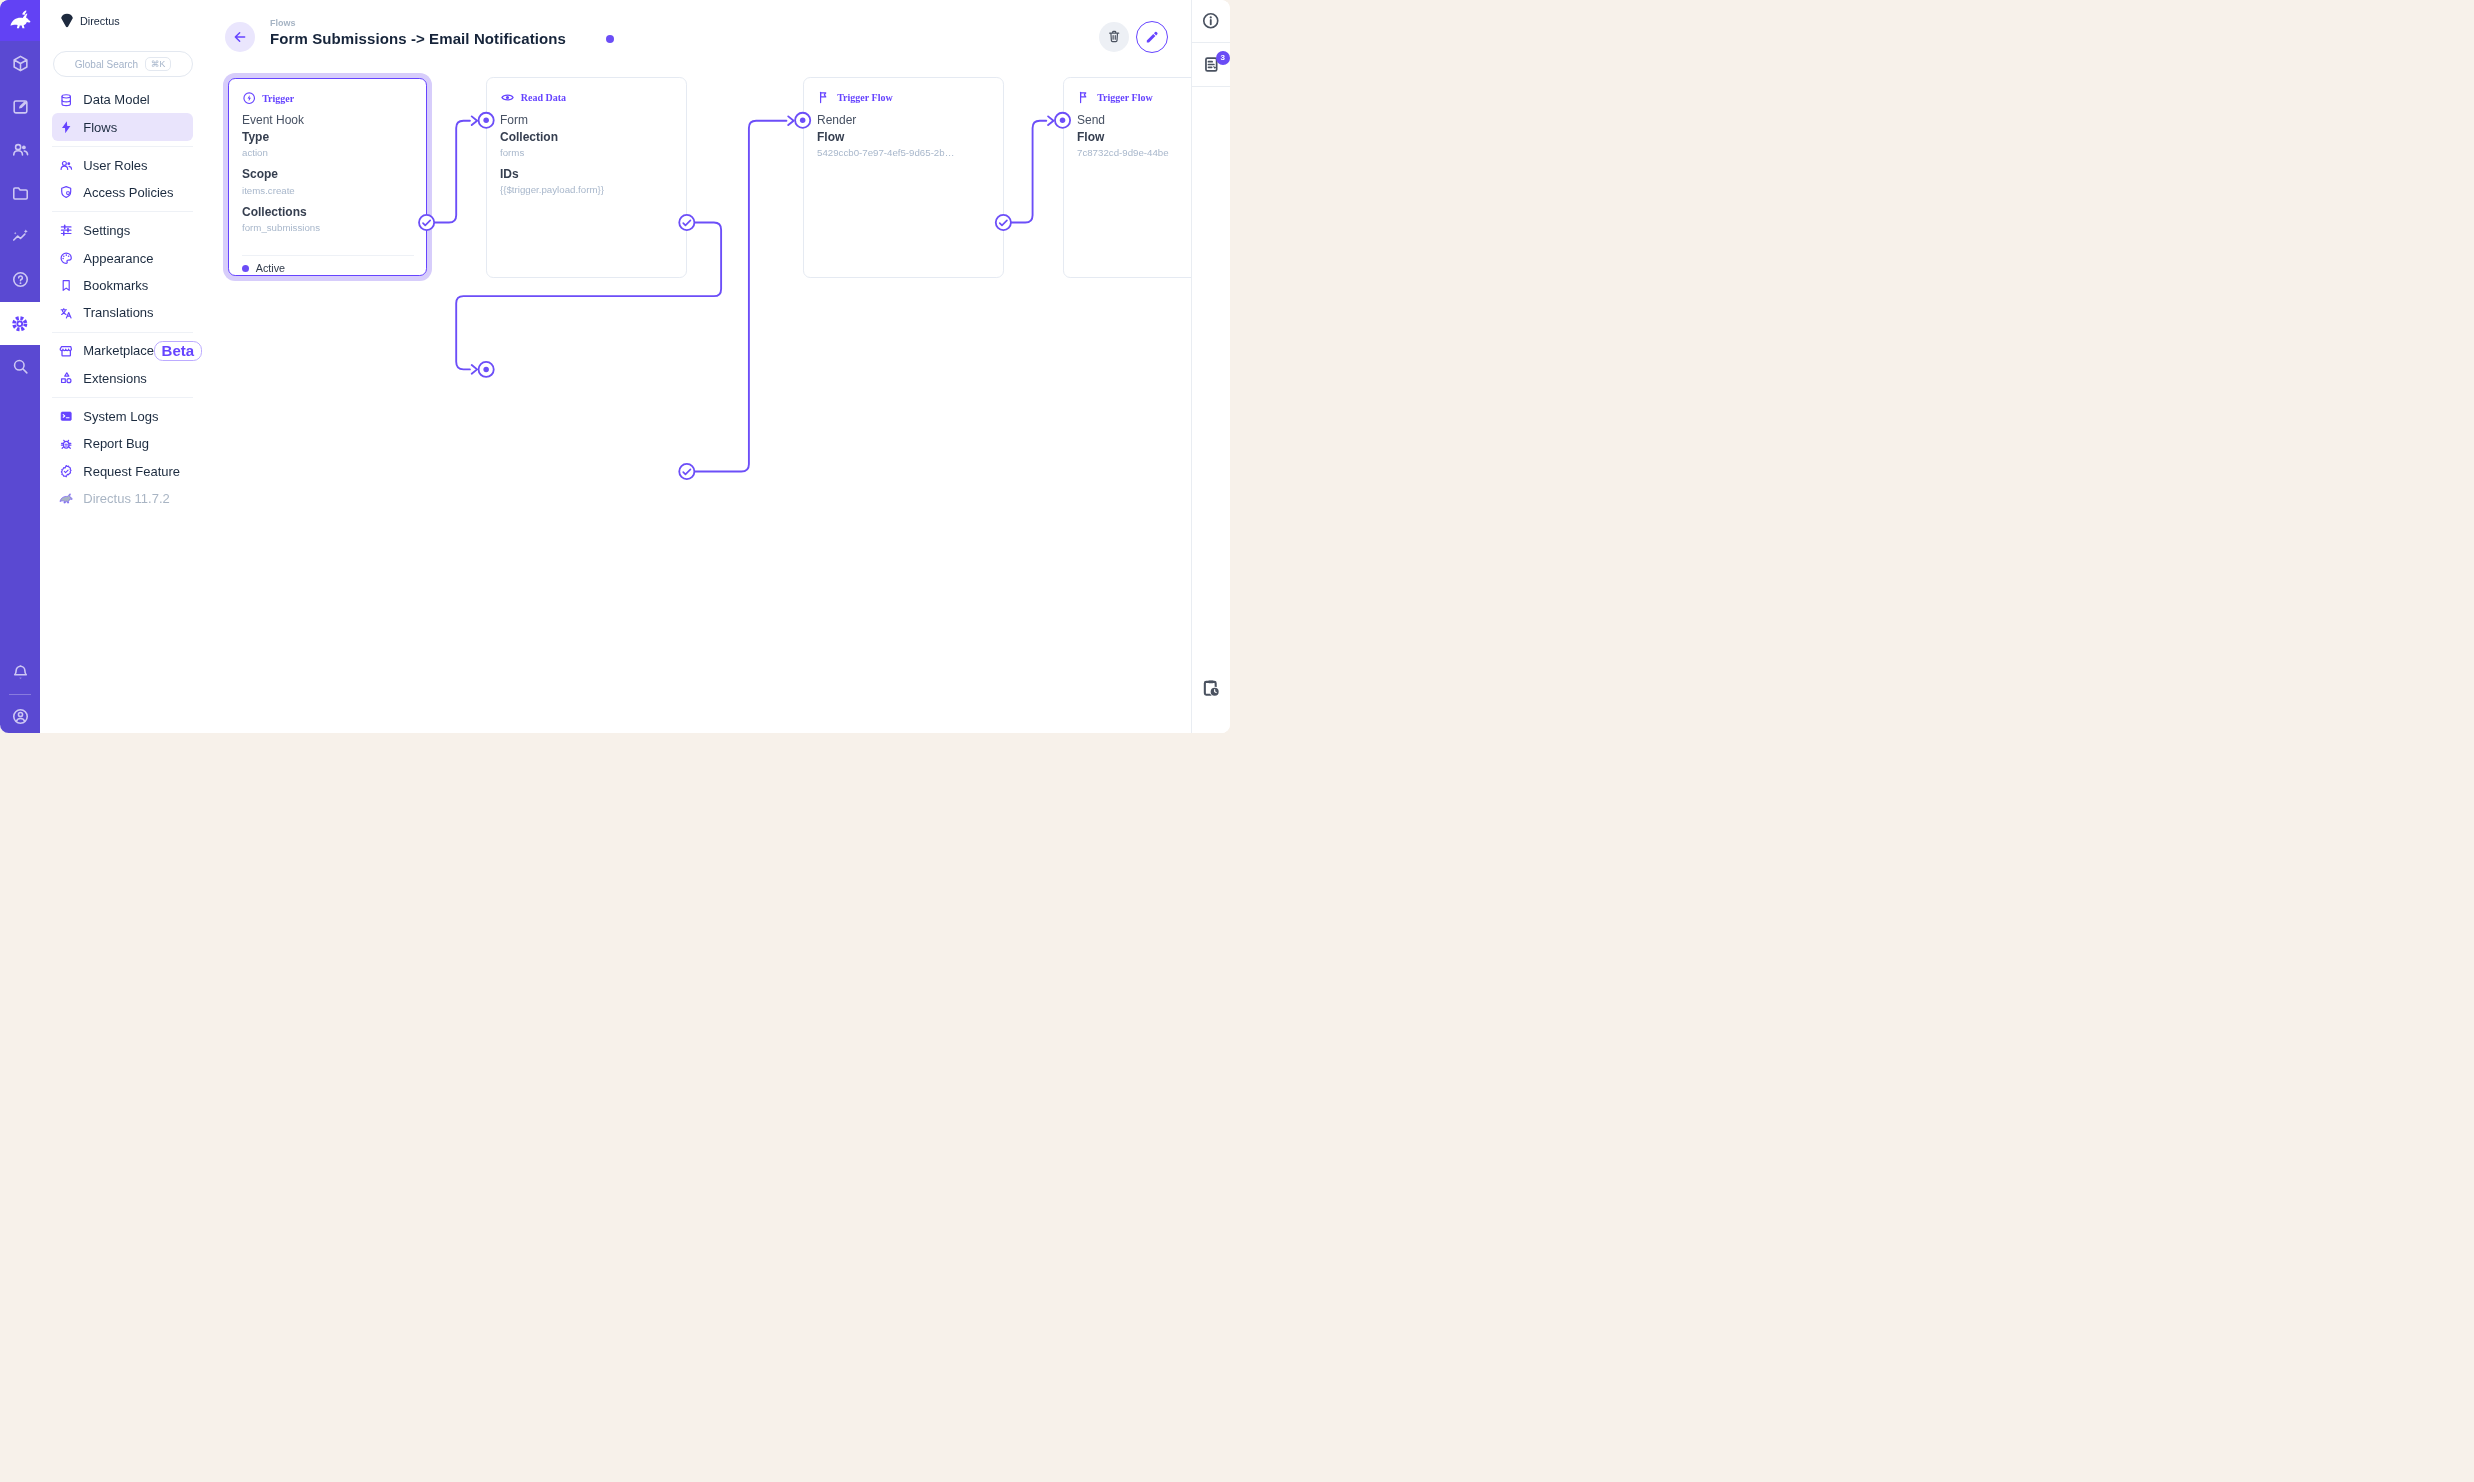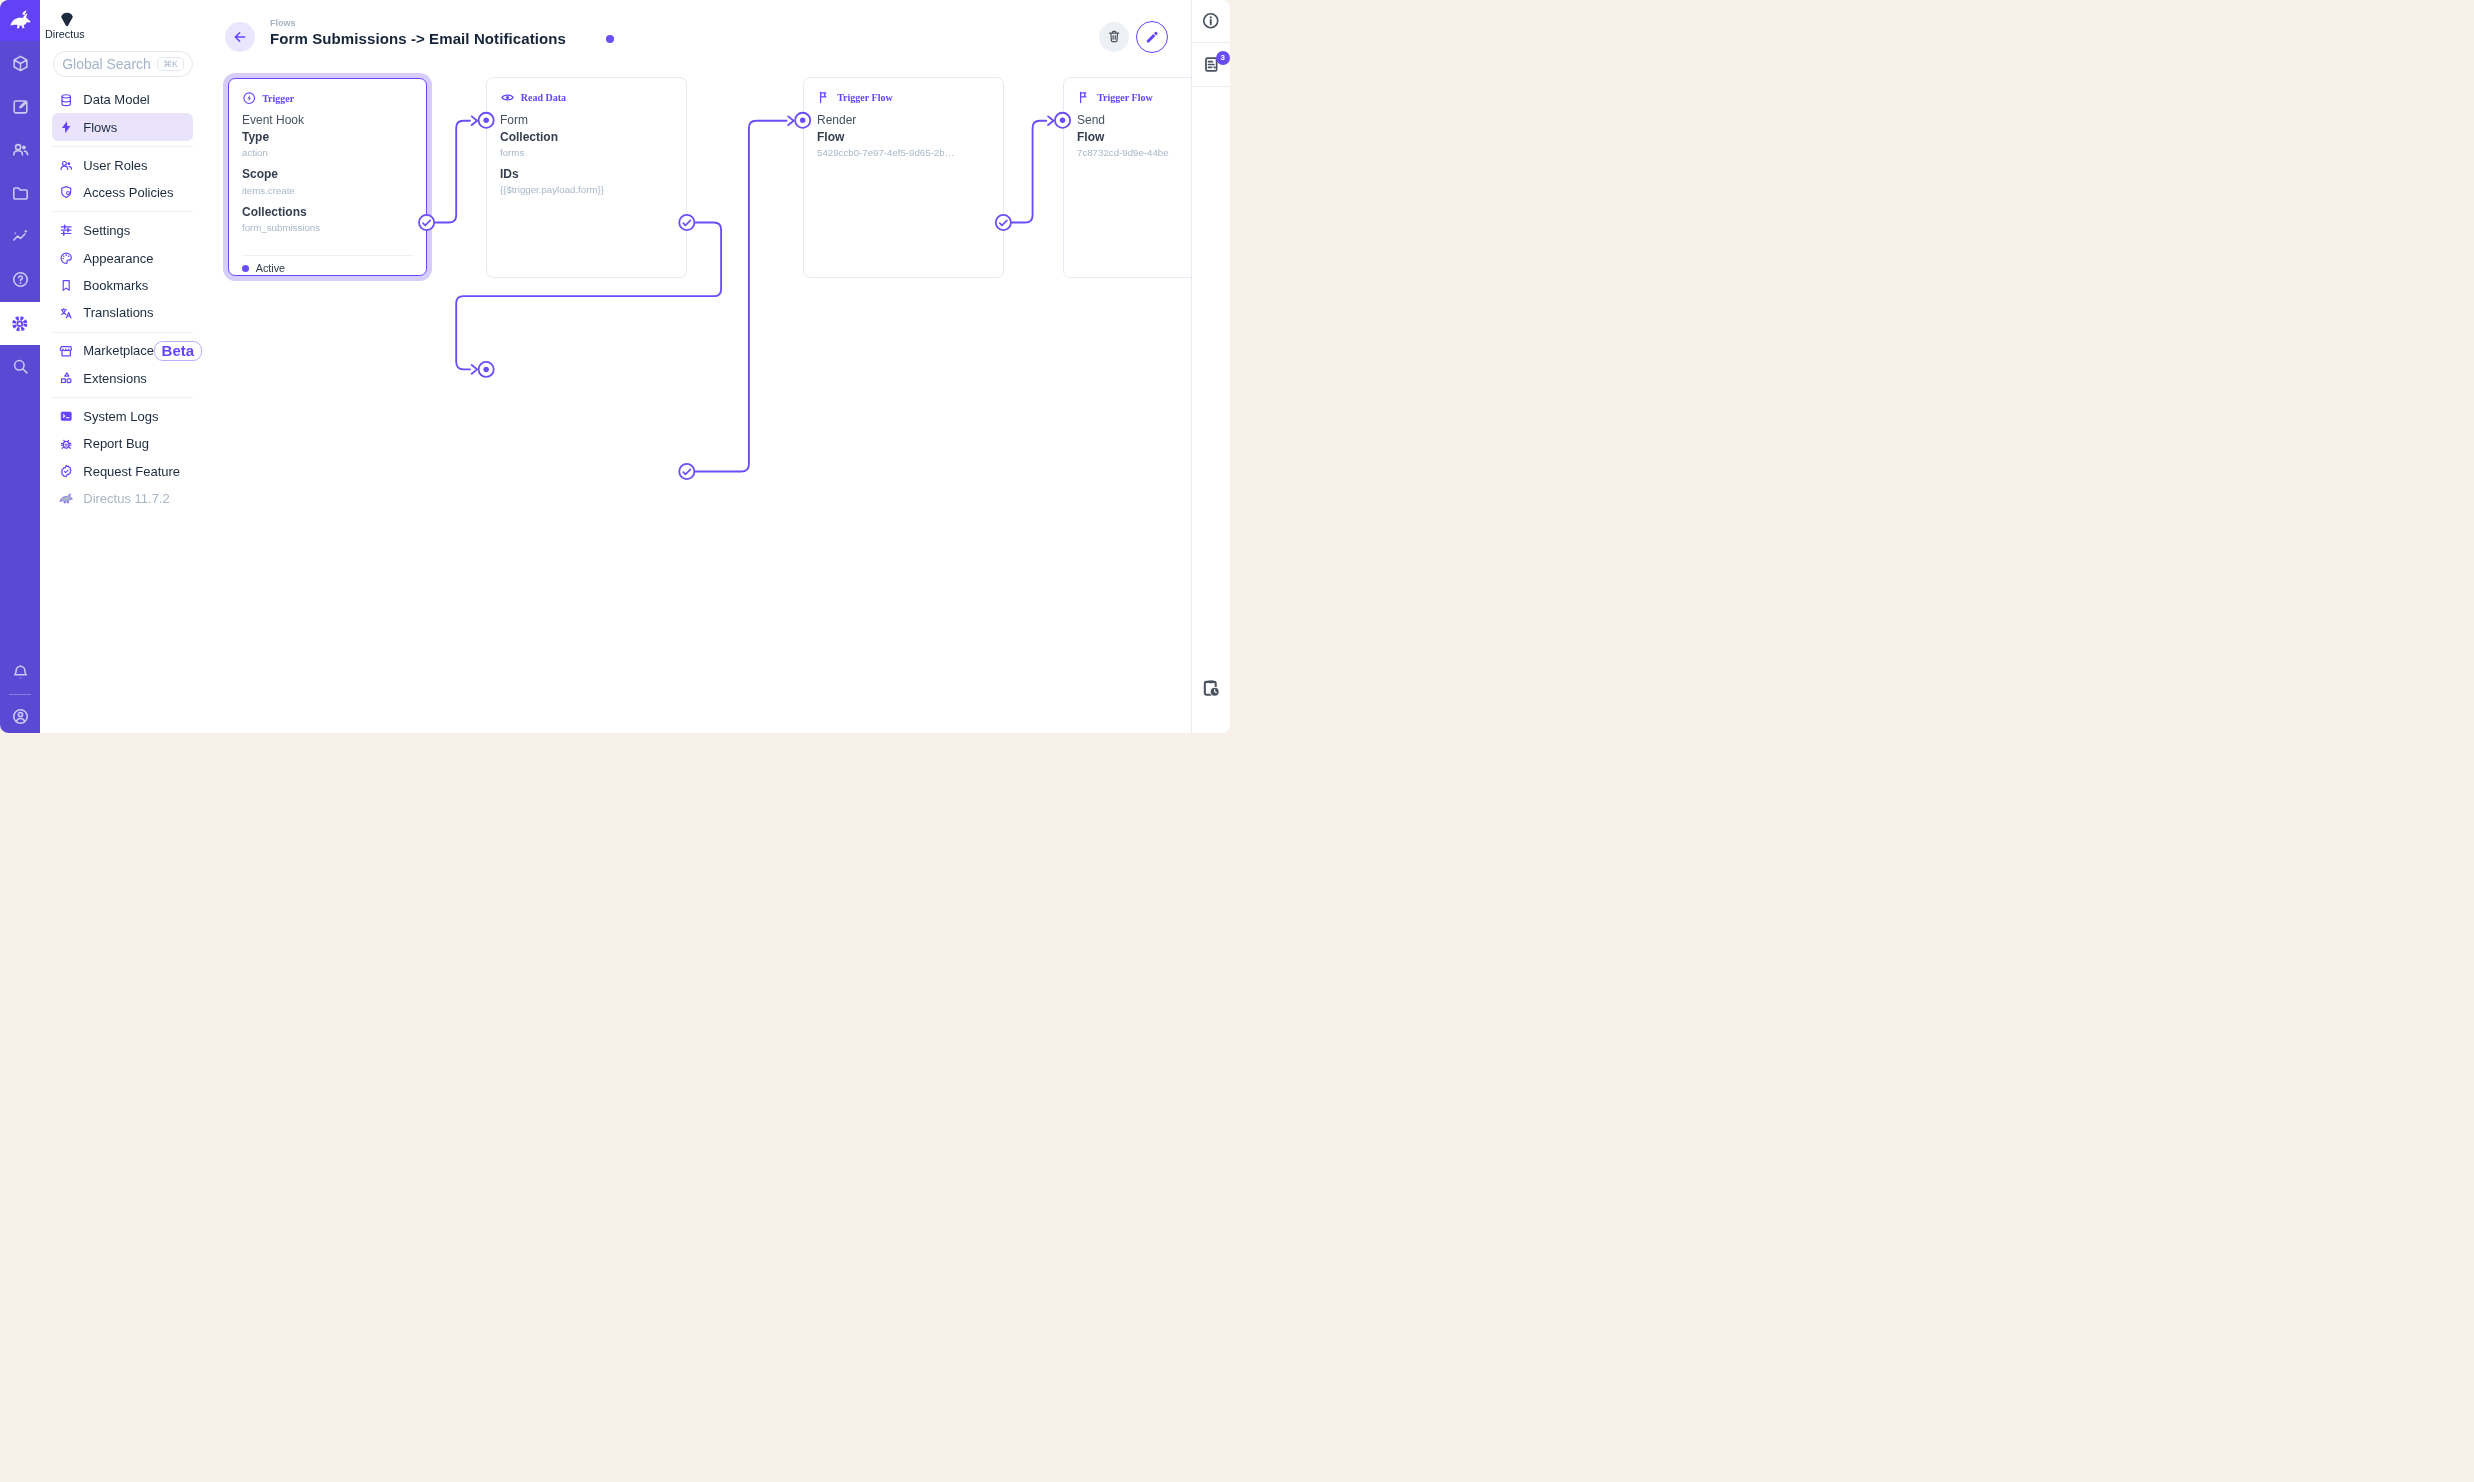--- a/index.html
+++ b/index.html
@@ -14,27 +14,27 @@
   .logo-block { position:absolute; left:0; top:0; width:40px; height:41px; background:#6242f4;
                 display:flex; align-items:center; justify-content:center; }
   .mod-ic { position:absolute; left:0; width:40px; height:21.7px; display:flex; align-items:center; justify-content:center; cursor:pointer; }
   .mod-ic svg { stroke:#cdc7f3; }
   .mod-active-seg { position:absolute; left:0; top:302px; width:40px; height:43px; background:#ffffff;
                     display:flex; align-items:center; justify-content:center; }
   .mod-divider { position:absolute; left:8.7px; top:694px; width:22.4px; height:0.7px; background:rgba(255,255,255,0.28); }
 
   
   .sidebar { position:absolute; left:40px; top:0; width:155px; height:100%; background:#ffffff; }
-  .project-row { position:absolute; left:0; top:12px; width:155px; height:41px; display:flex; align-items:flex-start;flex-direction:column; }
+  .project-row { position:absolute; left:0; top:0; width:155px; height:41px; display:flex; align-items:center; }
   .project-logo { margin-left:19px; width:16px; height:16px; }
   .project-name { margin-left:5px; font-size:10.8px; font-weight:500; color:#17263c; }
 
   .search-box { position:absolute; left:13px; top:51px; width:140px; height:26px; border:1.4px solid #e3e8f0;
                 border-radius:13px; background:#fff; display:flex; align-items:center; justify-content:center; gap:6.5px; cursor:text; }
-  .search-ph { font-size:14px; color:#a4b3c9; }
+  .search-ph { font-size:10px; color:#a4b3c9; }
   .search-kbd { font-size:8.7px; color:#a4b3c9; border:1.1px solid #e3e8f0; border-radius:5px; padding:0.7px 5px; }
 
   .nav { position:absolute; left:0; top:86px; width:155px; }
   .nav-item { height:27.4px; margin:0 2.2px 0 12.3px; border-radius:5.8px; display:flex; align-items:center; cursor:pointer; }
   .nav-item.active { background:#e9e4fc; }
   .nav-ic { width:14.4px; height:14.4px; margin-left:7.2px; flex:none; display:flex; }
   .nav-ic svg { stroke:#6644ff; }
   .nav-label { margin-left:9.4px; font-size:13px; font-weight:500; color:#1c2b3f; white-space:nowrap; }
   .nav-div { height:0.7px; background:#eef1f6; margin:5px 2.2px 5px 12.3px; }
   .beta-badge { margin-left:auto; margin-right:7px; border:1.4px solid #bcabff; color:#6644ff; font-size:15px;

